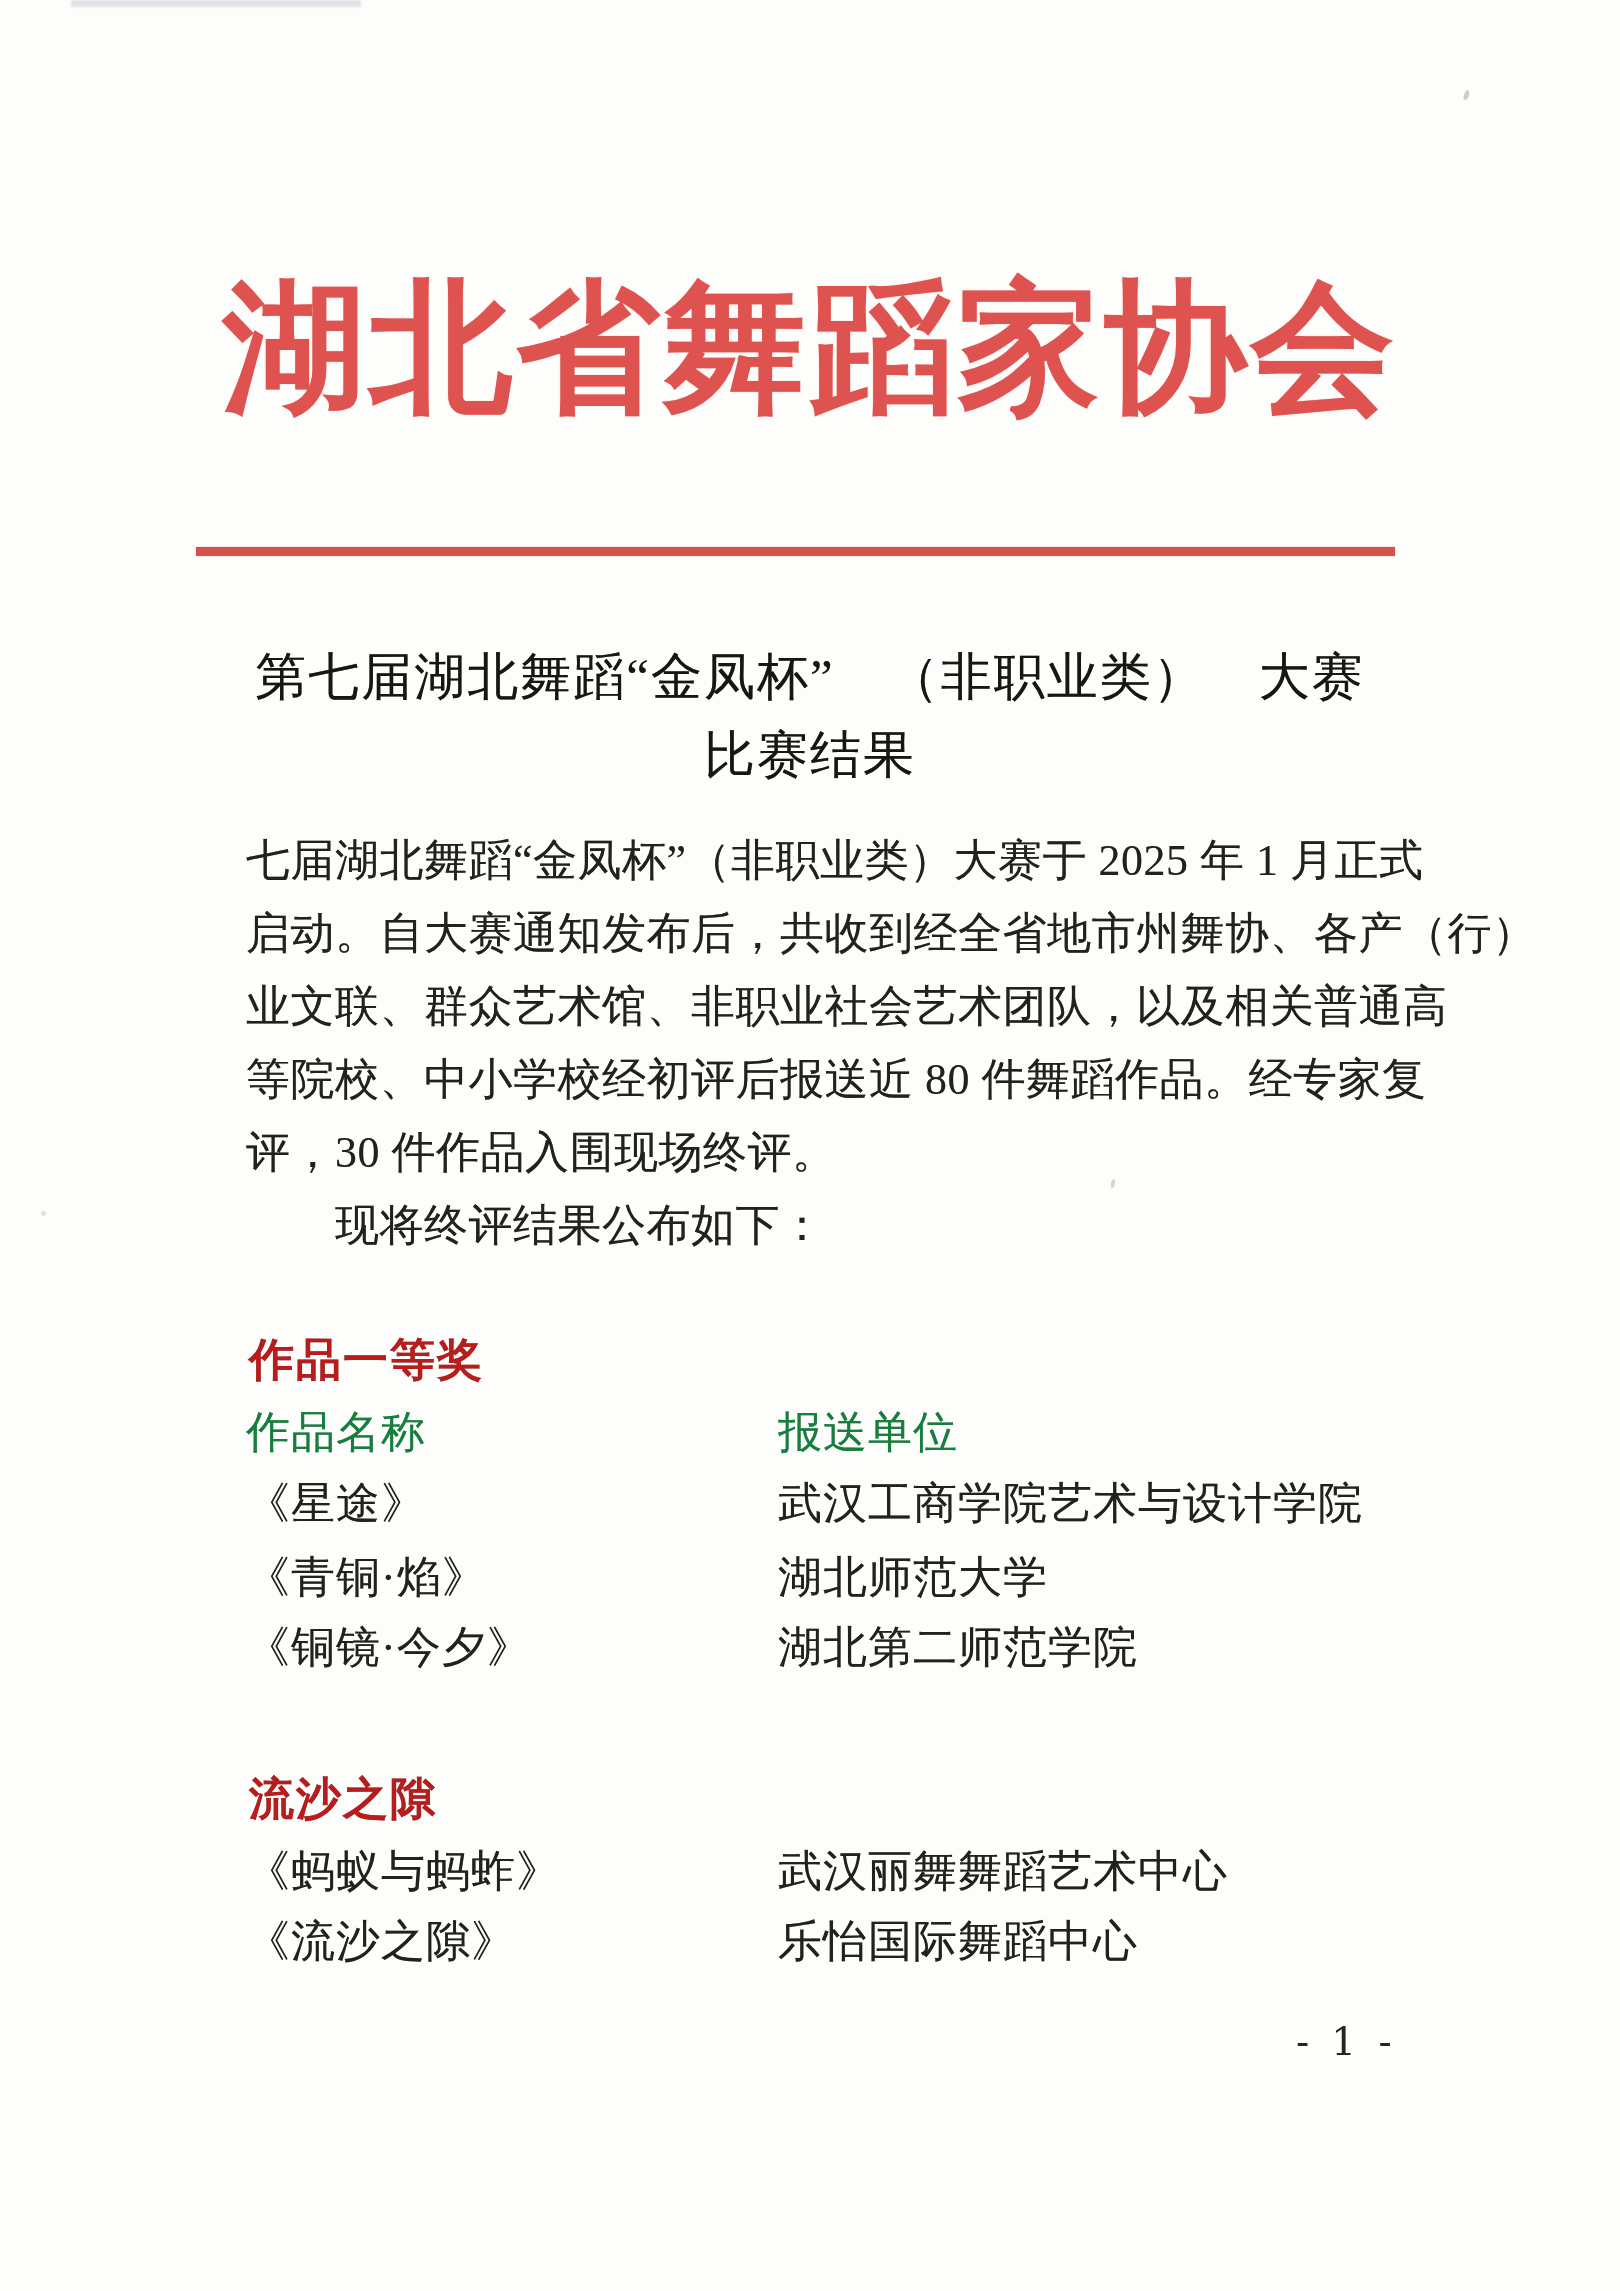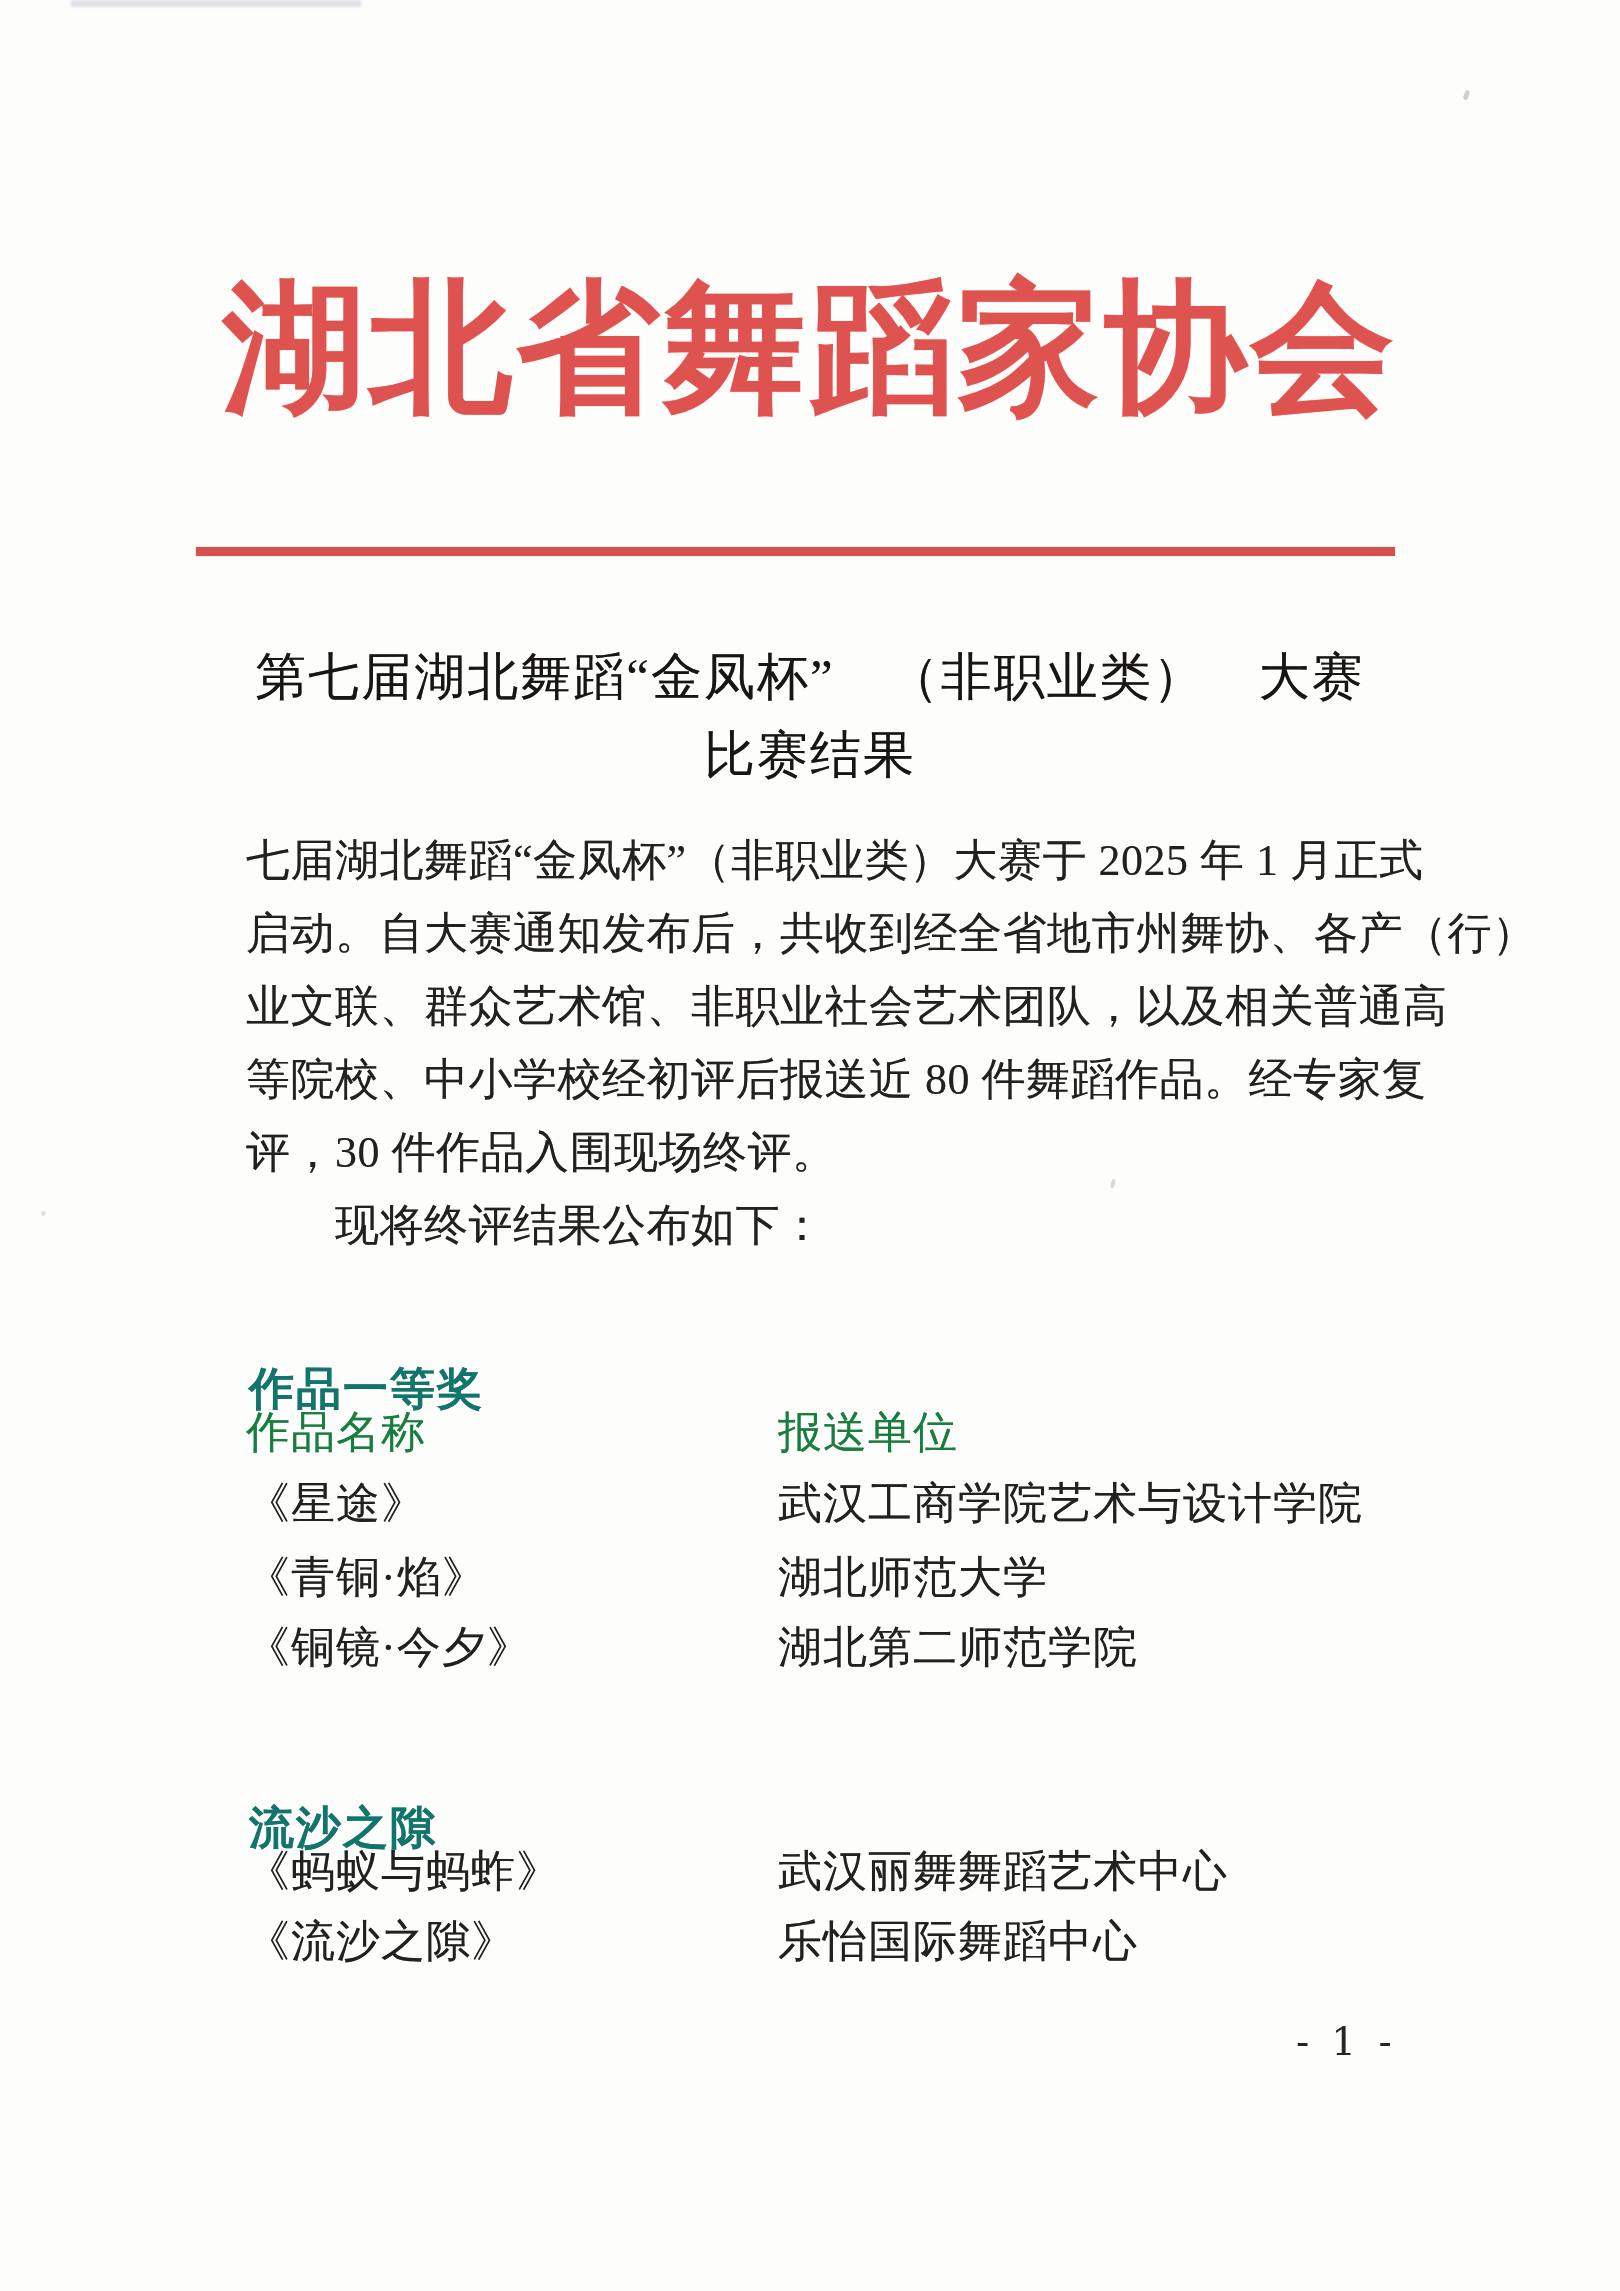--- a/index.html
+++ b/index.html
@@ -64,24 +64,23 @@
   }
   .para-line { white-space: nowrap; }
   
   .section-title {
     position: absolute;
     left: 249px;
     font-size: 45px;
     font-weight: 700;
     line-height: 1.2;
     letter-spacing: 2px;
-    color: #0f766e;
+    color: #b91c1c;
     text-shadow: 0 0 0.5px rgba(20,20,20,.5);
     white-space: nowrap;
-    margin-top: 29px;
   }
   .award-row {
     position: absolute;
     left: 246px;
     display: flex;
     font-size: 44px;
     line-height: 1.2;
     letter-spacing: 1px;
     color: #22211f;
     text-shadow: 0 0 0.5px rgba(25,25,25,.45);

